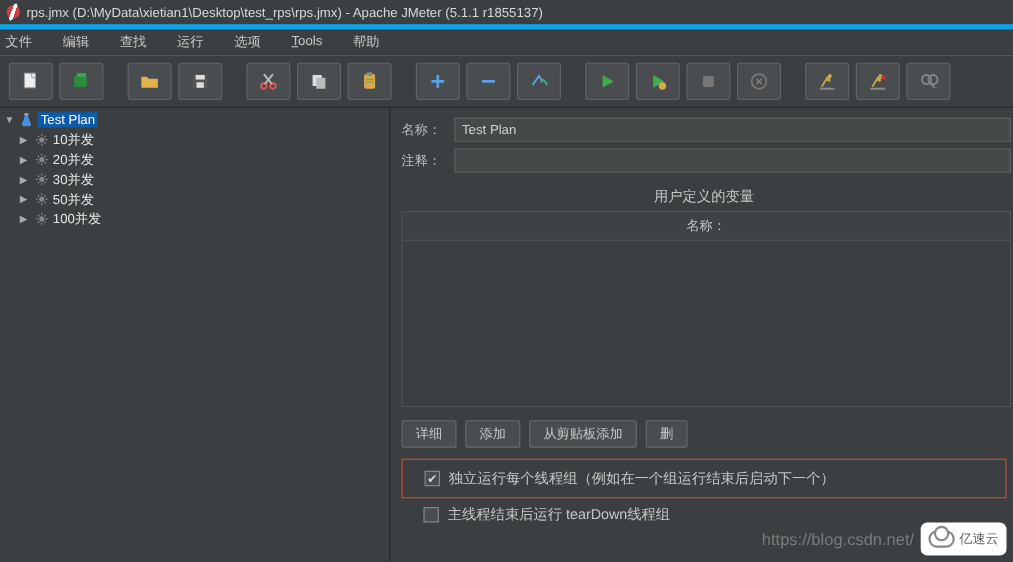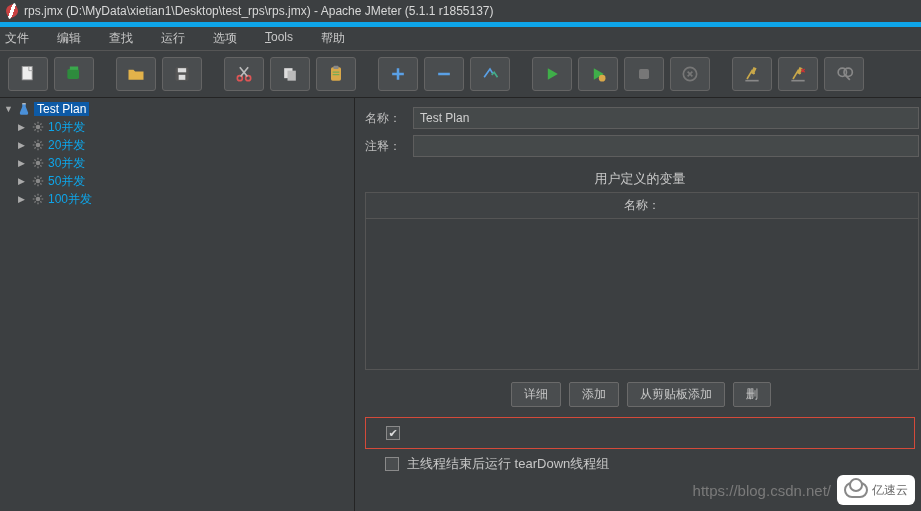--- a/index.html
+++ b/index.html
@@ -75,21 +75,21 @@
     padding-left: 4px;
     gap: 3px;
     cursor: default;
   }
   .tree-row.sel .label { background: #0d5aa6; color: #fff; padding: 0 3px; }
   .arrow { width: 10px; color: #aaa; font-size: 9px; }
   .gear { width: 14px; height: 14px; display:inline-flex; align-items:center; justify-content:center;}
   .gear svg{width:14px;height:14px;}
   .beaker { width:14px;height:14px; display:inline-flex;}
   .beaker svg{width:14px;height:14px;}
-  .label { color: #0ea5e9; }
+  .label { color: #e5e5e5; }
   .child { padding-left: 18px; }
   .right {
     flex: 1;
     background: #3c3f41;
     display: flex;
     flex-direction: column;
     padding: 6px 0 0 10px;
     position: relative;
     overflow: hidden;
   }
@@ -122,21 +122,21 @@
     text-align: center;
     padding: 4px 0;
     color: #c8c8c8;
   }
   .tbody {
     height: 150px;
     background: #3c3f41;
   }
   .btn-row {
     display: flex; gap: 8px;
-    justify-content: center;
+    justify-content: flex-start;
     padding: 12px 4px 10px 0;
   }
   .btn {
     background: #4a4d4f;
     border: 1px solid #6a6a6a;
     color: #c8c8c8;
     padding: 3px 12px;
     border-radius: 2px;
     cursor: pointer;
     font-size: 12px;
@@ -410,20 +410,21 @@
     <div class="btn-row">
       <button class="btn">详细</button>
       <button class="btn">添加</button>
       <button class="btn">从剪贴板添加</button>
       <button class="btn">删</button>
     </div>
 
     <div class="redbox">
       <div class="checkbox-row">
         <span class="checkbox">✔</span>
+        <span>独立运行每个线程组（例如在一个组运行结束后启动下一个）</span>
       </div>
     </div>
     <div class="checkbox-row">
       <span class="checkbox"></span>
       <span>主线程结束后运行 tearDown线程组</span>
     </div>
 
     <div class="watermark">https://blog.csdn.net/</div>
   </div>
 </div>

